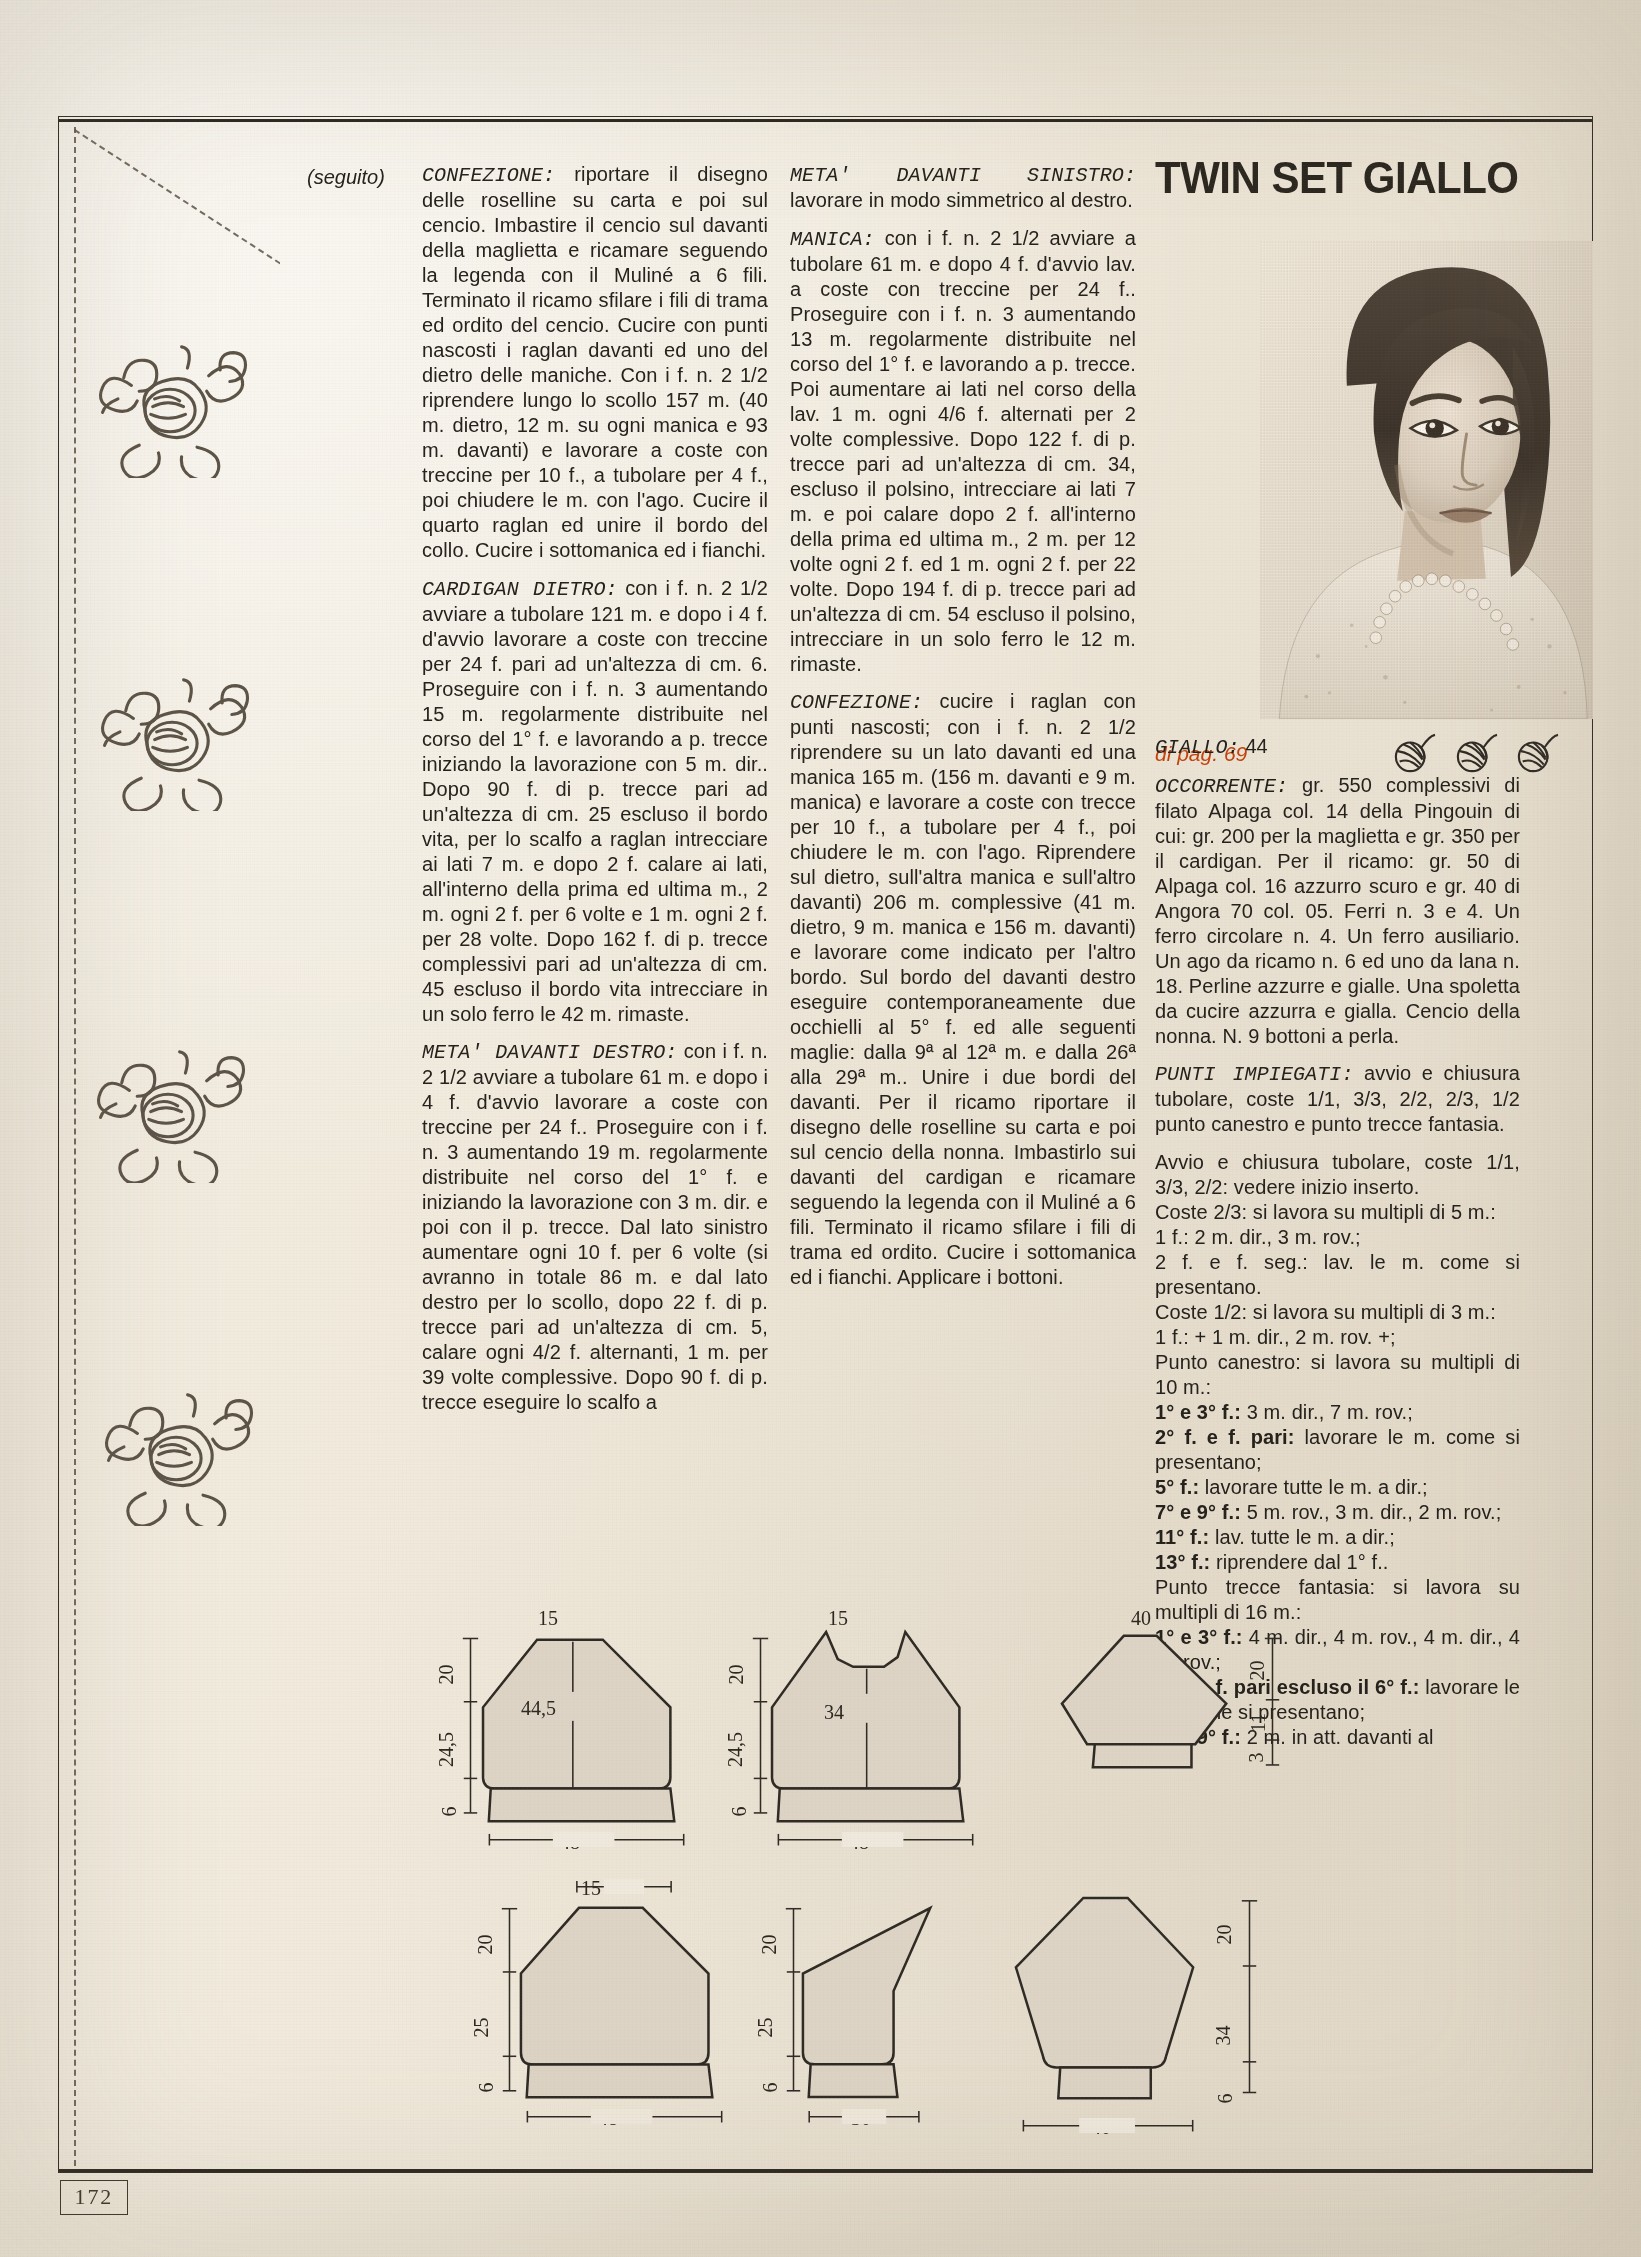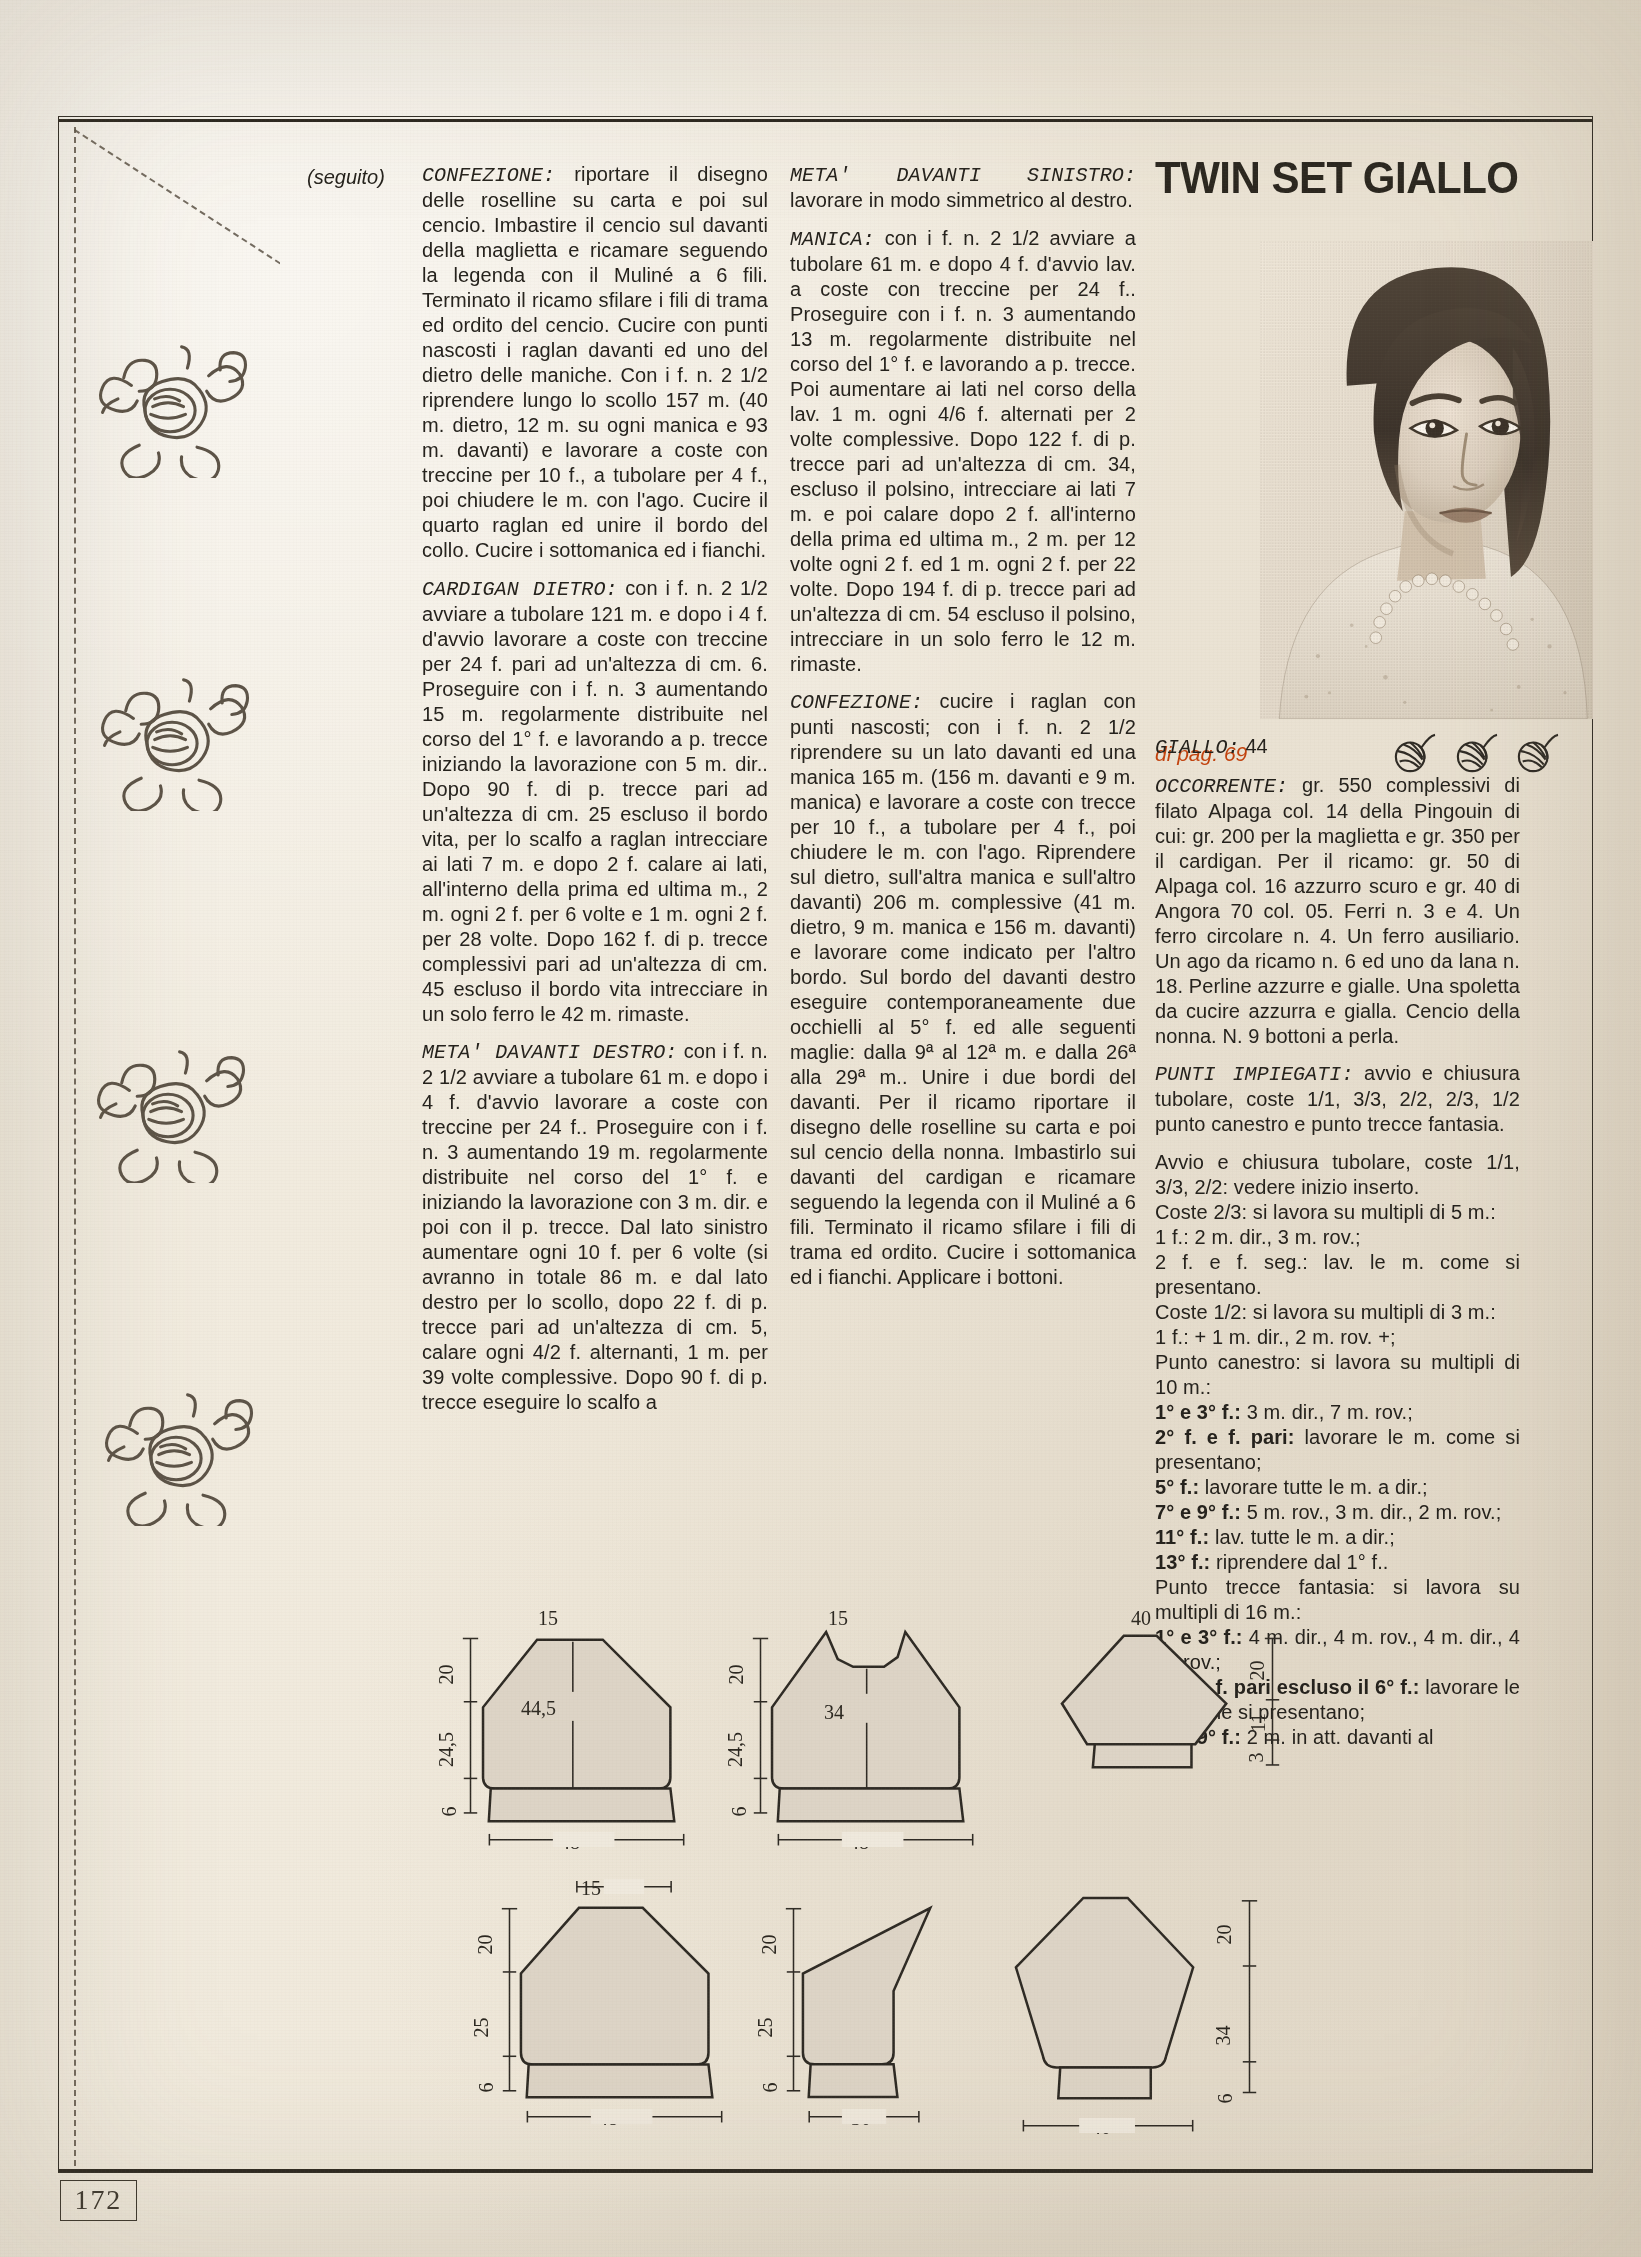--- a/index.html
+++ b/index.html
@@ -125,21 +125,21 @@
     position:absolute;font-size:20px;color:#2b2720;
     font-family:"Liberation Serif", serif;
   }
   .dimtxt.rot{transform:rotate(-90deg);transform-origin:center;}
 
   
   .pagenum{
     position:absolute;left:60px;top:2180px;
     border:1.9px solid #3a352c;
     padding:2.9px 13.5px 3.9px 13.5px;
-    font-size:28px;color:#3a352c;
+    font-size:22px;color:#3a352c;
     font-family:"Liberation Serif", serif;
     letter-spacing:1.9px;
   }
 </style>
 </head>
 <body>
 
 <div class="paper"></div>
 
 <div class="rule-top"></div>

